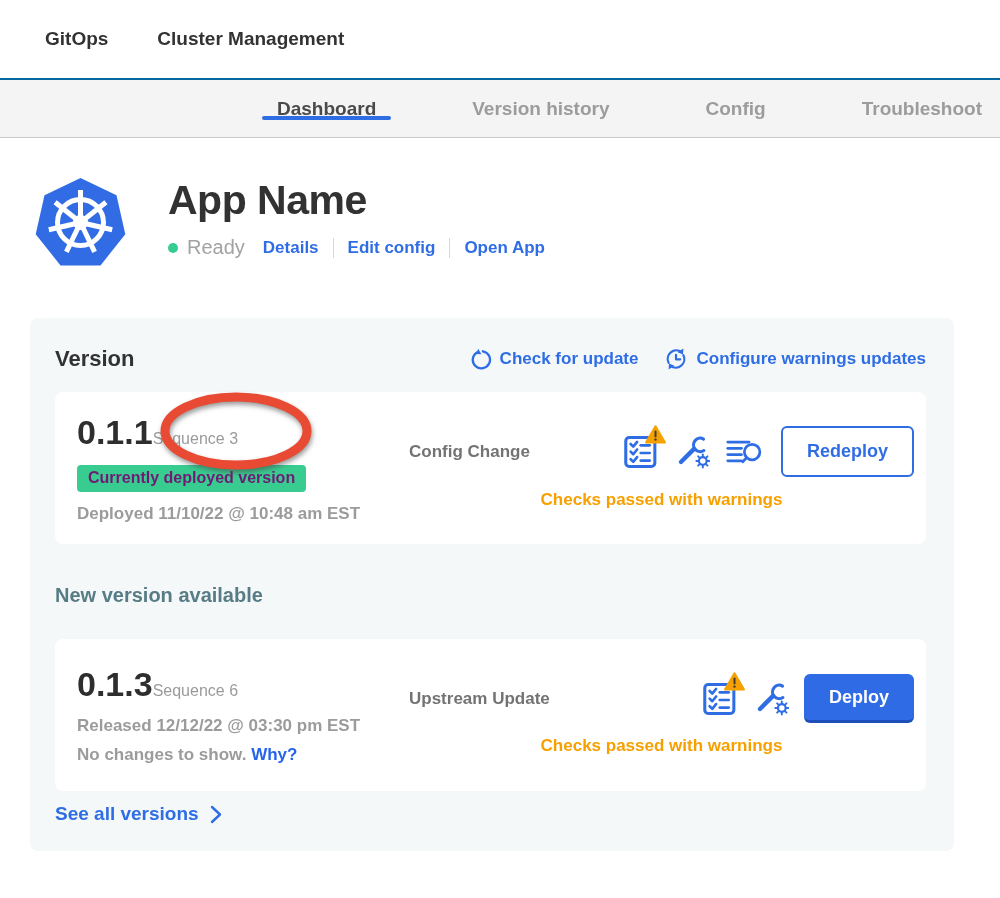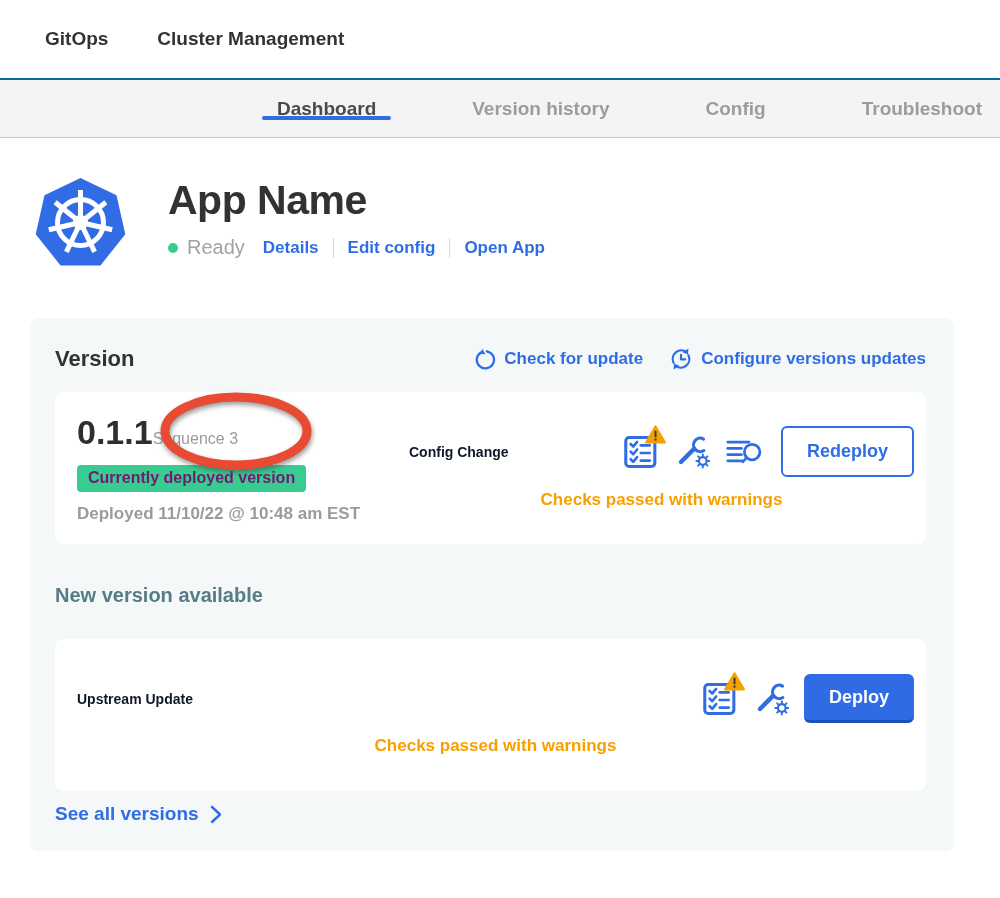--- a/index.html
+++ b/index.html
@@ -41,21 +41,21 @@
   .v-line { position:relative; display:flex; align-items:baseline; width:max-content; }
   .v-number { font-size:34px; font-weight:700; color:#2e2e2e; }
   .v-seq { font-size:16px; color:#9b9b9b; }
   .v-badge { display:inline-block; margin-top:13px; background:#38cc90; color:#701a75; font-size:16px; font-weight:700; padding:4px 11px 5px; border-radius:4px; }
   .v-date { margin-top:12px; font-size:17px; font-weight:700; color:#9b9b9b; }
   .v-note { margin-top:9px; font-size:17px; font-weight:700; color:#9b9b9b; }
   .why-link { color:#2563eb; cursor:pointer; }
 
   .v-right { flex:1; display:flex; flex-direction:column; gap:13px; }
   .v-right-top { display:flex; align-items:center; }
-  .v-source { font-size:14px; font-weight:700; color:#0f172a; }
+  .v-source { font-size:17px; font-weight:700; color:#737373; }
   .v-actions { margin-left:auto; display:flex; align-items:center; gap:15px; }
   .v-checks { text-align:center; font-size:17px; font-weight:700; color:#f7a000; }
 
   .icon-btn { position:relative; display:inline-flex; cursor:pointer; }
   .warn-badge { position:absolute; top:-9px; right:-7px; }
 
   .btn { font-family:"Liberation Sans", sans-serif; font-size:18px; font-weight:700; border-radius:6px; cursor:pointer; }
   .btn-outline { background:#fff; color:#2f6de5; border:2px solid #2f6de5; padding:13px 24px; margin-left:3px; }
   .btn-solid  { background:#2e6be4; color:#fff; border:none; border-bottom:3px solid #1d4fbb; padding:13px 25px 12px; }
 
@@ -125,21 +125,21 @@
         <span>Check for update</span>
       </span>
       <span class="icon-link">
         <svg width="24" height="24" viewBox="0 0 24 24">
           <path d="M4.6 15.8 A8.6 8.6 0 0 1 17.5 5.1" fill="none" stroke="#2f6de5" stroke-width="2.2" stroke-linecap="round"></path>
           <path d="M19.4 1.6 L19 7.5 L13.6 5.2 Z" fill="#2f6de5"></path>
           <path d="M19.4 8.2 A8.6 8.6 0 0 1 6.5 18.9" fill="none" stroke="#2f6de5" stroke-width="2.2" stroke-linecap="round"></path>
           <path d="M4.6 22.4 L5 16.5 L10.4 18.8 Z" fill="#2f6de5"></path>
           <path d="M12 7.8 V12.3 H16.2" fill="none" stroke="#2f6de5" stroke-width="2.2" stroke-linecap="round" stroke-linejoin="round"></path>
         </svg>
-        <span>Configure versions updates</span>
+        <span>Configure warnings updates</span>
       </span>
     </div>
   </div>
 
   <div class="version-row">
     <div class="v-left">
       <div class="v-line">
         <span class="v-number">0.1.1</span>
         <span class="v-seq">Sequence 3</span>
         <svg class="annotation" viewBox="0 0 158 82">
@@ -203,20 +203,31 @@
           <button class="btn btn-outline">Redeploy</button>
         </span>
       </div>
       <div class="v-checks">Checks passed with warnings</div>
     </div>
   </div>
 
   <div class="available-heading">New version available</div>
 
   <div class="version-row row-next">
+    <div class="v-left">
+      <div class="v-line">
+        <span class="v-number">0.1.3</span>
+        <span class="v-seq">Sequence 6</span>
+      </div>
+      <div class="v-date">Released 12/12/22 @ 03:30 pm EST</div>
+      <div class="v-note">
+        <span>No changes to show.</span>
+        <span class="why-link">Why?</span>
+      </div>
+    </div>
     <div class="v-right">
       <div class="v-right-top">
         <span class="v-source">Upstream Update</span>
         <span class="v-actions">
           <span class="icon-btn">
             <svg width="36" height="36" viewBox="0 0 26 26">
               <rect x="2" y="2.5" width="21" height="21" rx="2.5" fill="#fff" stroke="#2f6de5" stroke-width="2.2"></rect>
               <g stroke="#2f6de5" stroke-width="1.9" fill="none" stroke-linecap="round" stroke-linejoin="round">
                 <path d="M5.5 7.2 l1.9 1.9 2.8-3.4"></path>
                   <line x1="12.8" y1="8.2" x2="19.3" y2="8.2"></line>

